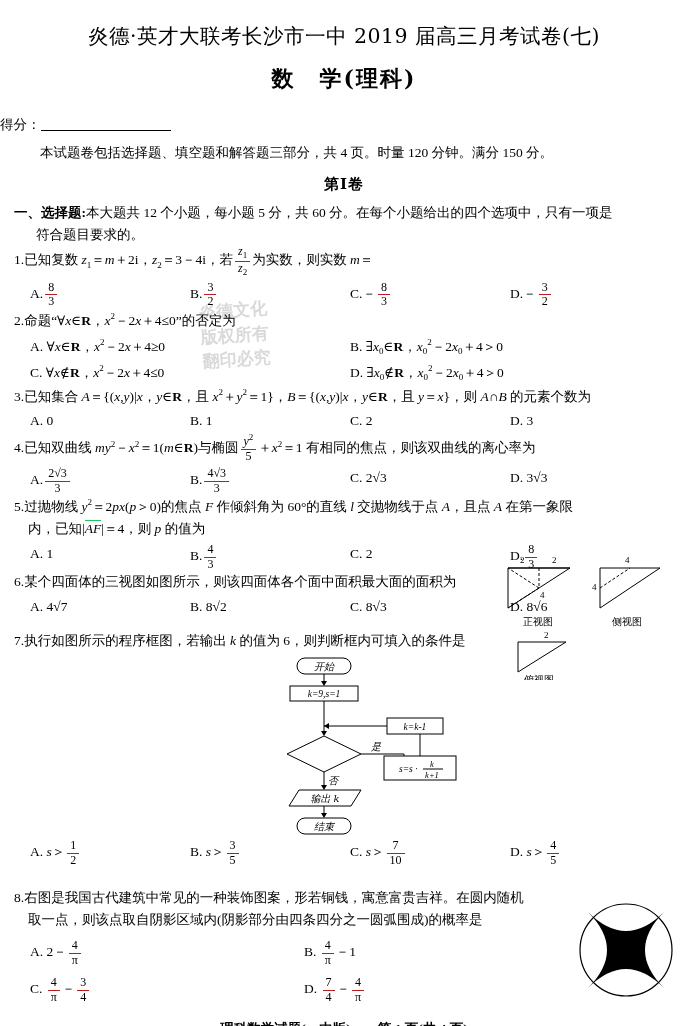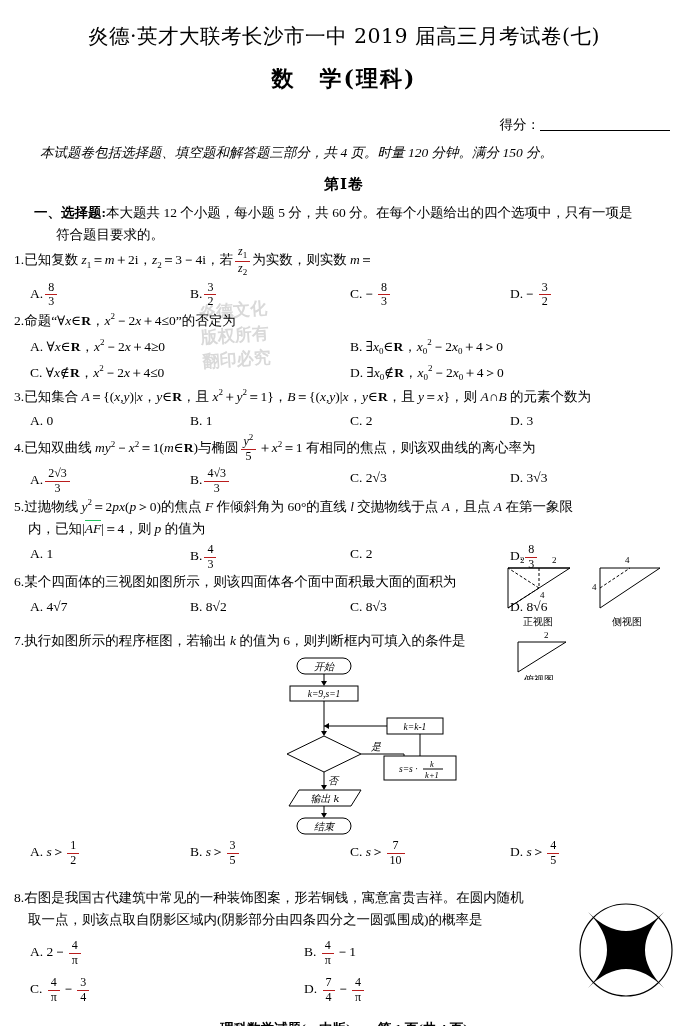--- a/index.html
+++ b/index.html
@@ -24,52 +24,50 @@
   .title-sub{
     text-align:center;
     font-family:"DejaVu Serif",serif;
     font-weight:bold;
     font-size:22px;
     margin-top:14px;
     letter-spacing:2px;
   }
   .score-line{
     margin-top:22px;
-    text-align:right;
+    text-align:left;
     padding-right:18px;
     font-size:13.5px;
   }
   .score-blank{
     display:inline-block;
     width:130px;
     border-bottom:1px solid #000;
     height:13px;
     vertical-align:-2px;
   }
   .intro{
     margin-top:8px;
     padding:0 20px 0 40px;
     font-size:13.5px;
     line-height:1.7;
-    font-style:italic;
   }
   .juan1{
     text-align:center;
     font-weight:bold;
     font-size:15px;
     margin-top:10px;
     letter-spacing:1px;
   }
   .sec-head{
     margin-top:8px;
     padding:0 18px 0 14px;
     font-size:13.5px;
     line-height:1.6;
     font-weight:bold;
-    margin-left:20px;
   }
   .sec-head .norm{font-weight:normal;}
   .sec-head .l2{display:block;padding-left:22px;}
 
   .q{
     position:relative;
     padding:0 18px 0 14px;
     font-size:13.5px;
     line-height:1.62;
   }

